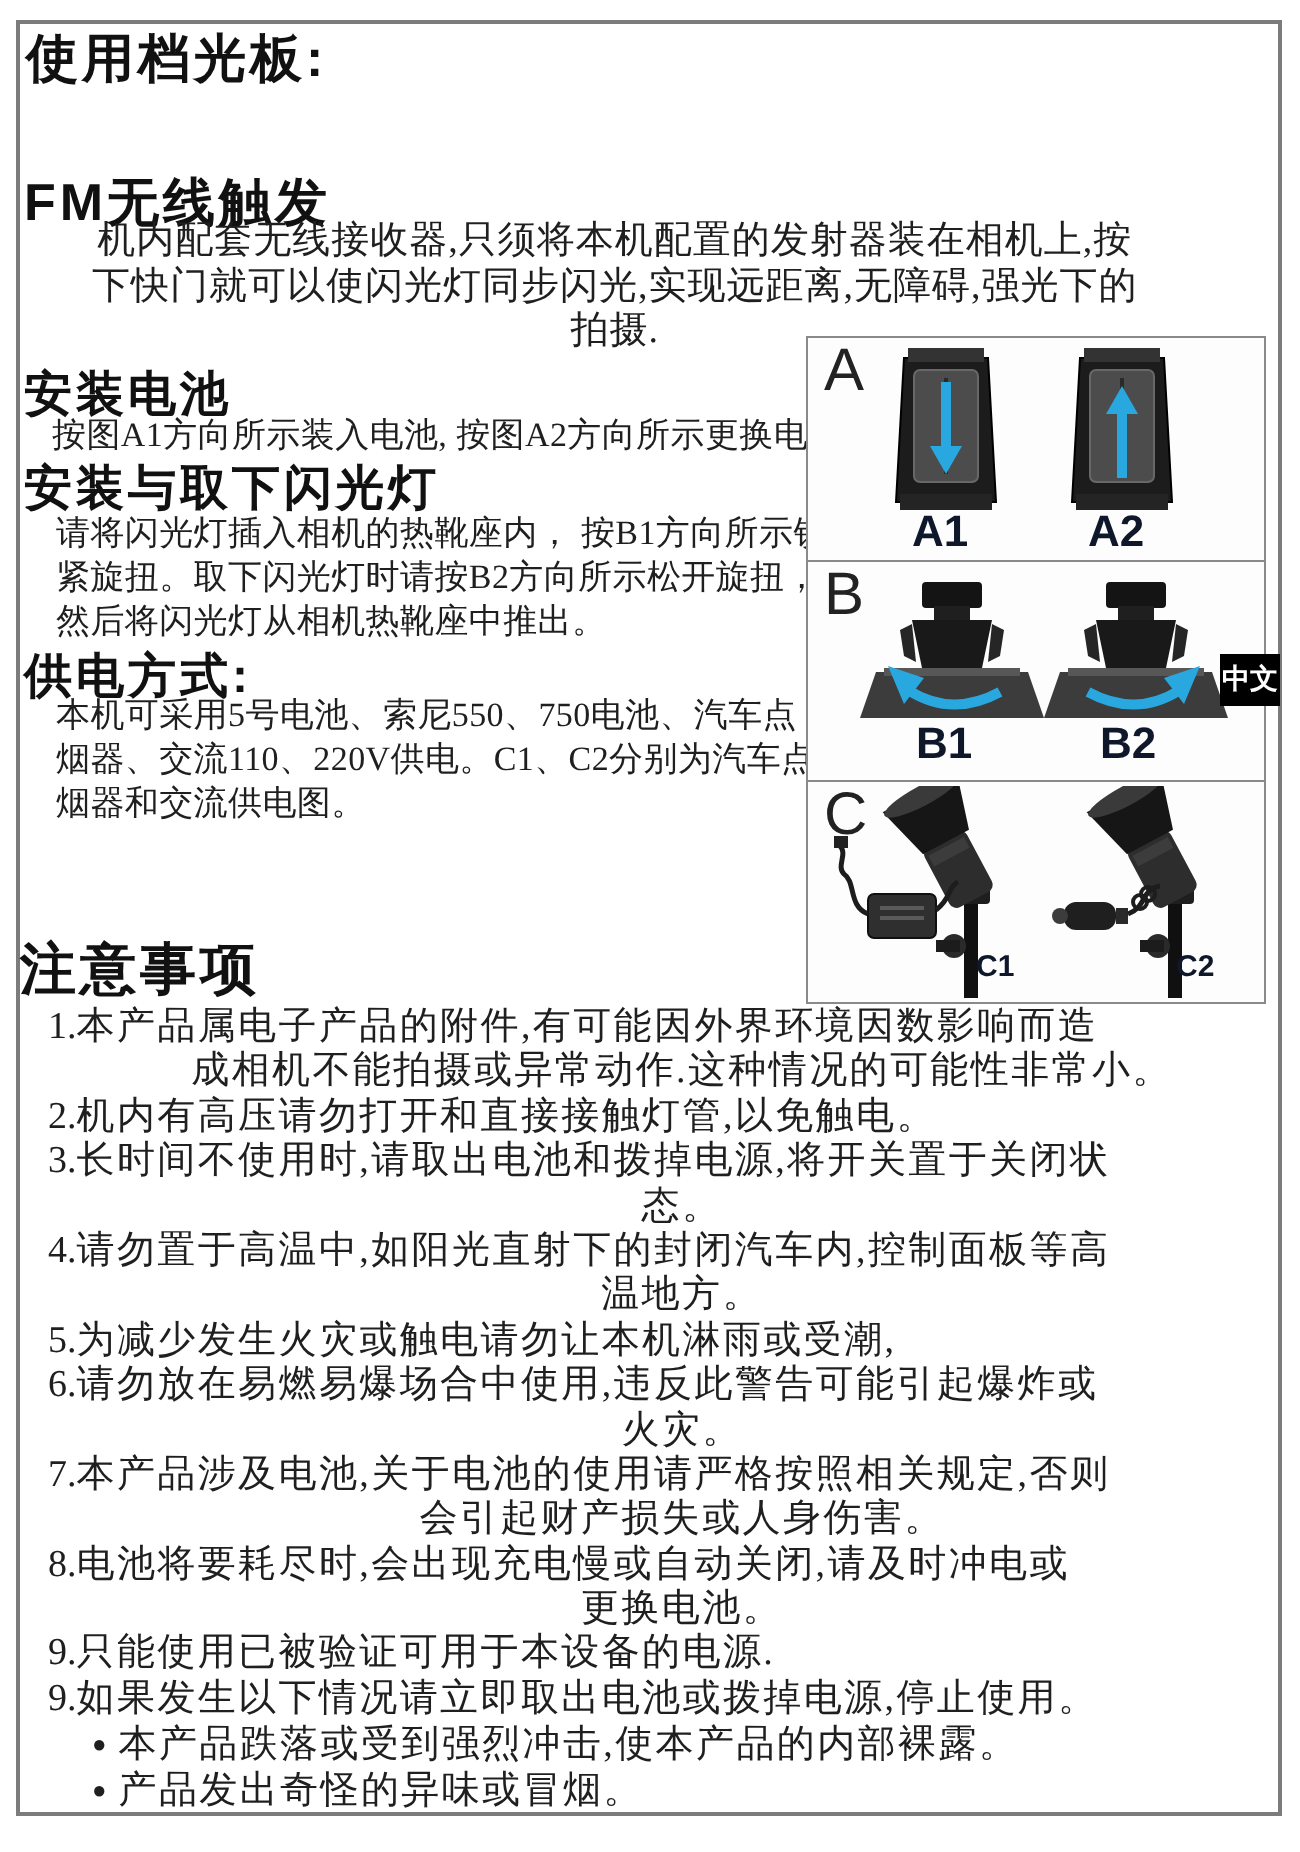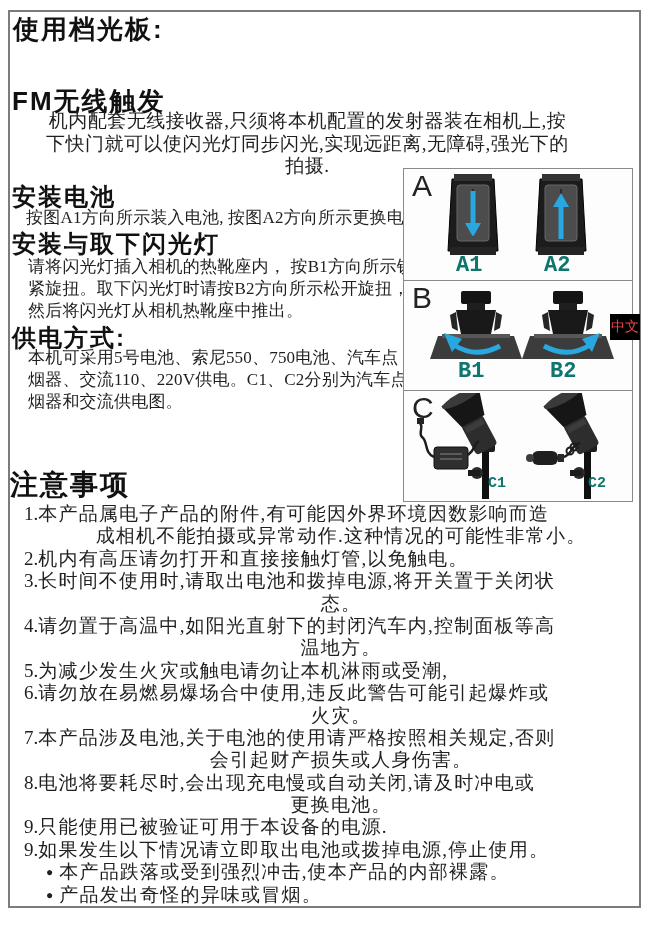--- a/index.html
+++ b/index.html
@@ -22,25 +22,25 @@
   
   .figure-box{position:absolute;left:403px;top:168px;width:230px;height:334px;
       border:1px solid #8a8a8a;box-sizing:border-box;background:#fdfdfd;}
   .panel{position:relative;width:100%;box-sizing:border-box;}
   .panel-a{height:112px;border-bottom:1px solid #8a8a8a;}
   .panel-b{height:110px;border-bottom:1px solid #8a8a8a;}
   .panel-c{height:110px;}
   .panel-letter{position:absolute;left:8px;top:0px;font-family:"Liberation Sans",sans-serif;
       font-size:30px;font-weight:400;color:#222;line-height:34px;}
   .illus{position:absolute;display:block;}
-  .fig-label{position:absolute;font-family:Liberation Mono, monospace;font-weight:700;
-      font-size:22px;color:#0f766e;white-space:nowrap;}
+  .fig-label{position:absolute;font-family:Liberation Sans, sans-serif;font-weight:700;
+      font-size:22px;color:#0f172a;white-space:nowrap;}
   .fig-label.small{font-size:15px;}
-  .lang-tab{position:absolute;left:610px;top:314px;width:30px;height:26px;background:#000;
-      color:#ef4444;font-family:"Liberation Sans",sans-serif;font-size:14px;font-weight:400;
+  .lang-tab{position:absolute;left:610px;top:327px;width:30px;height:26px;background:#000;
+      color:#ffffff;font-family:"Liberation Sans",sans-serif;font-size:14px;font-weight:700;
       display:flex;align-items:center;justify-content:center;letter-spacing:0px;}
   
   .notice-list{position:absolute;left:12px;top:503px;right:12px;margin-left:12px;}
   .nl{font-size:19px;line-height:22.4px;height:22.4px;letter-spacing:1.2px;white-space:nowrap;}
   .nl .num{letter-spacing:0;}
   .nl.cont{padding-left:20px;text-align:center;}
   .nl.bullet{padding-left:22px;}
   .nl .blt{font-size:12px;vertical-align:2px;margin-right:6px;letter-spacing:0;}
 </style>
 </head>

